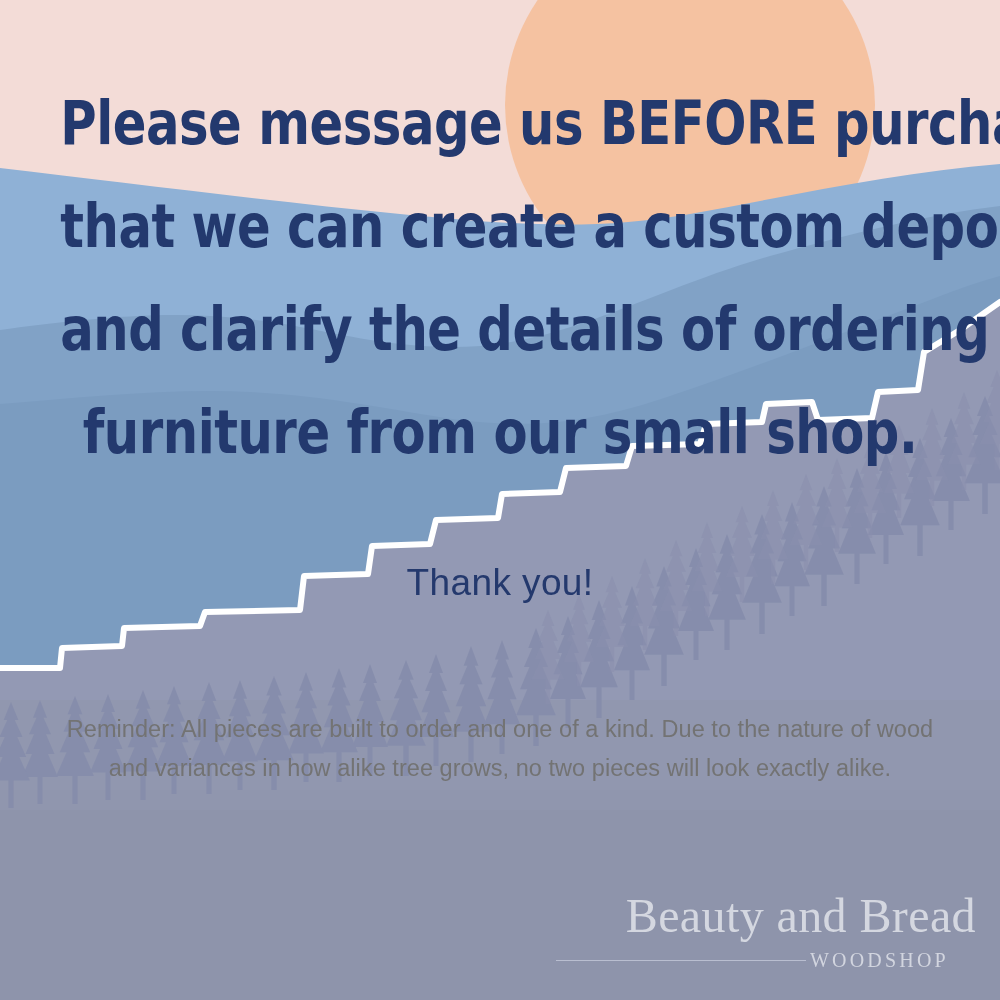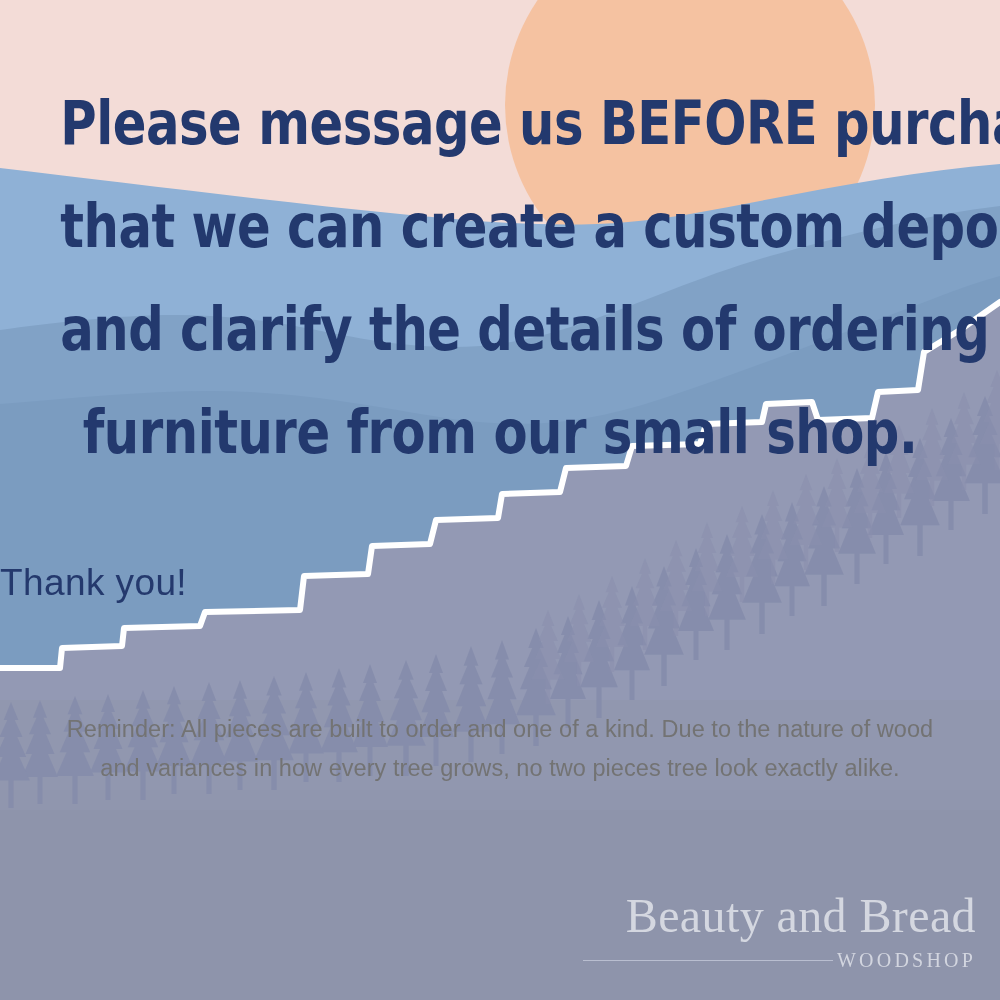--- a/index.html
+++ b/index.html
@@ -40,20 +40,21 @@
     letter-spacing: -0.5px;
     transform: scaleX(0.92);
     transform-origin: center top;
     white-space: nowrap;
   }
   #headline .hl-line { display: block; }
 
   
   #thankyou {
     top: 562px;
+    text-align: center;
     color: #24396d;
     font-size: 37px;
     font-weight: 400;
     letter-spacing: 0.4px;
   }
 
   
   #reminder {
     top: 710px;
     padding: 0 26px;
@@ -78,21 +79,20 @@
     color: #d4d7e0;
     font-size: 48px;
     font-weight: 400;
     letter-spacing: 0.4px;
     line-height: 54px;
     white-space: nowrap;
   }
   #logo-sub-row {
     display: flex;
     align-items: center;
-    justify-content: flex-end;
     gap: 4px;
     margin-top: 6px;
   }
   #logo-rule {
     flex: 1 1 auto;
     height: 1px;
     background: #b9bed0;
     max-width: 250px;
   }
   #logo-sub {
@@ -229,21 +229,21 @@
     <span class="hl-line">Please message us BEFORE purchasing so</span>
     <span class="hl-line">that we can create a custom deposit invoice</span>
     <span class="hl-line">and clarify the details of ordering hand-built</span>
     <span class="hl-line">furniture from our small shop.</span>
   </div>
 
   <div class="layer" id="thankyou">Thank you!</div>
 
   <div class="layer" id="reminder">
     <span class="rm-line">Reminder: All pieces are built to order and one of a kind. Due to the nature of wood</span>
-    <span class="rm-line">and variances in how every tree grows, no two pieces tree look exactly alike.</span>
+    <span class="rm-line">and variances in how alike tree grows, no two pieces will look exactly alike.</span>
   </div>
 
   <div id="logo">
     <div id="logo-name">Beauty and Bread</div>
     <div id="logo-sub-row">
       <div id="logo-rule"></div>
       <div id="logo-sub">WOODSHOP</div>
     </div>
   </div>
 

